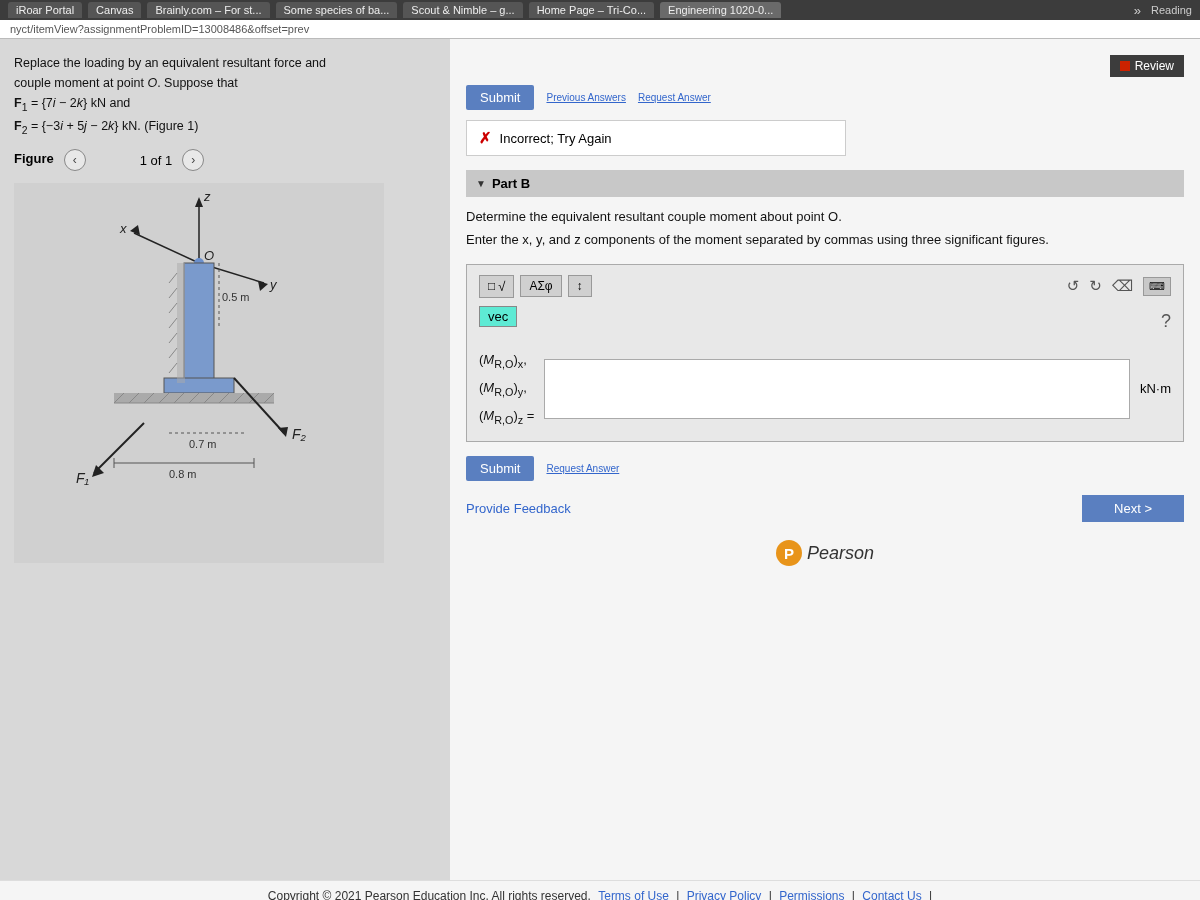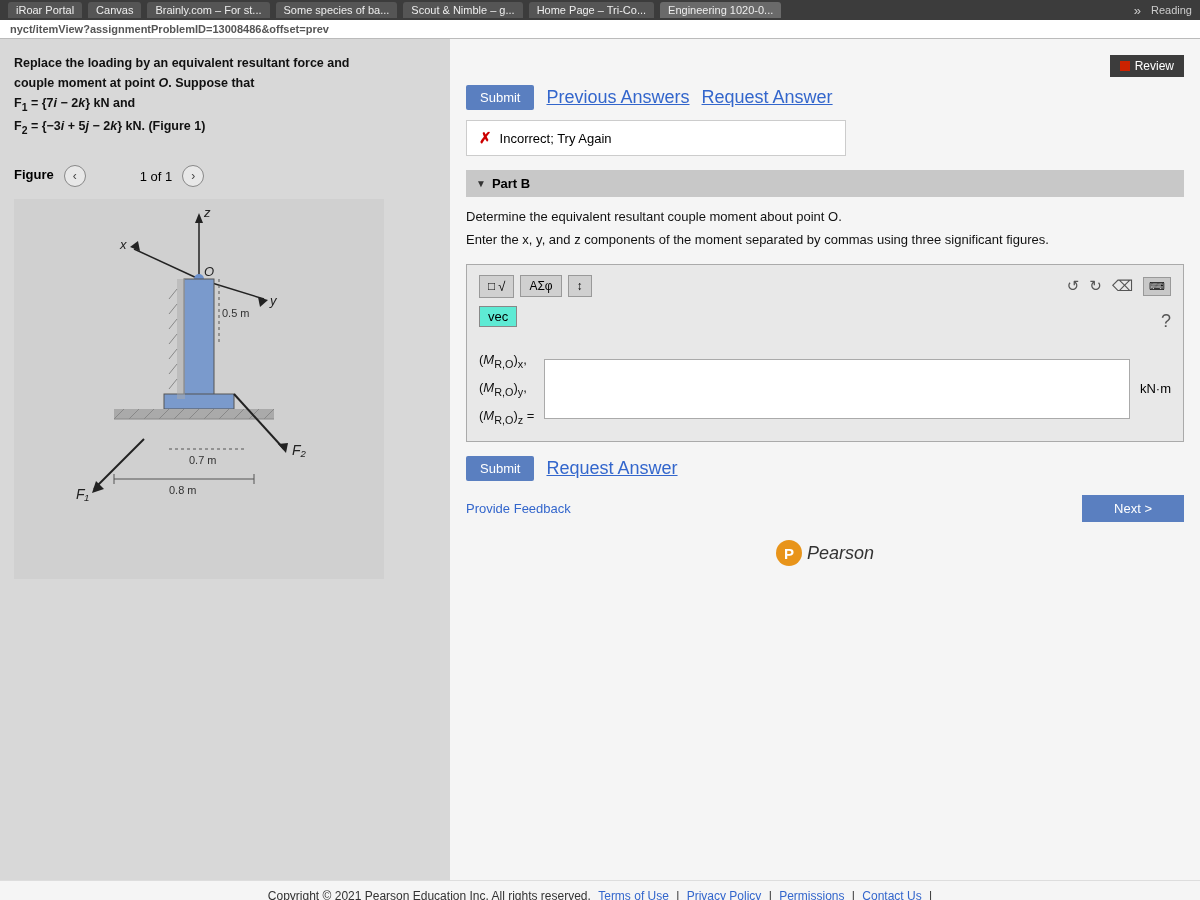--- a/index.html
+++ b/index.html
@@ -51,22 +51,21 @@
       background: #d8d8d8;
       padding: 14px;
       display: flex;
       flex-direction: column;
       position: relative;
     }
     .problem-text {
       font-size: 12.5px;
       line-height: 1.6;
       color: #111;
-      margin-bottom: 26px;
-      font-weight: bold;
+      margin-bottom: 10px;
     }
     .figure-label {
       font-weight: bold;
       font-size: 13px;
       margin-bottom: 4px;
     }
     .nav-btn {
       width: 22px;
       height: 22px;
       border-radius: 50%;
@@ -110,21 +109,21 @@
       font-size: 13px;
       cursor: pointer;
       border-radius: 2px;
     }
     .link-btn {
       background: none;
       border: none;
       color: #3366cc;
       text-decoration: underline;
       cursor: pointer;
-      font-size: 18px;
+      font-size: 10px;
     }
 
     
     .incorrect-banner {
       display: flex;
       align-items: center;
       gap: 8px;
       border: 1px solid #ccc;
       background: #fff;
       padding: 8px 12px;
@@ -307,21 +306,20 @@
       cursor: pointer;
     }
 
     
     .url-bar {
       background: #fff;
       border-bottom: 1px solid #bbb;
       padding: 3px 10px;
       font-size: 11px;
       color: #555;
-      font-weight: bold;
     }
 
     
     .review-area {
       text-align: right;
       padding: 4px 0 8px 0;
     }
     .review-btn {
       background: #3c3c3c;
       color: #fff;

